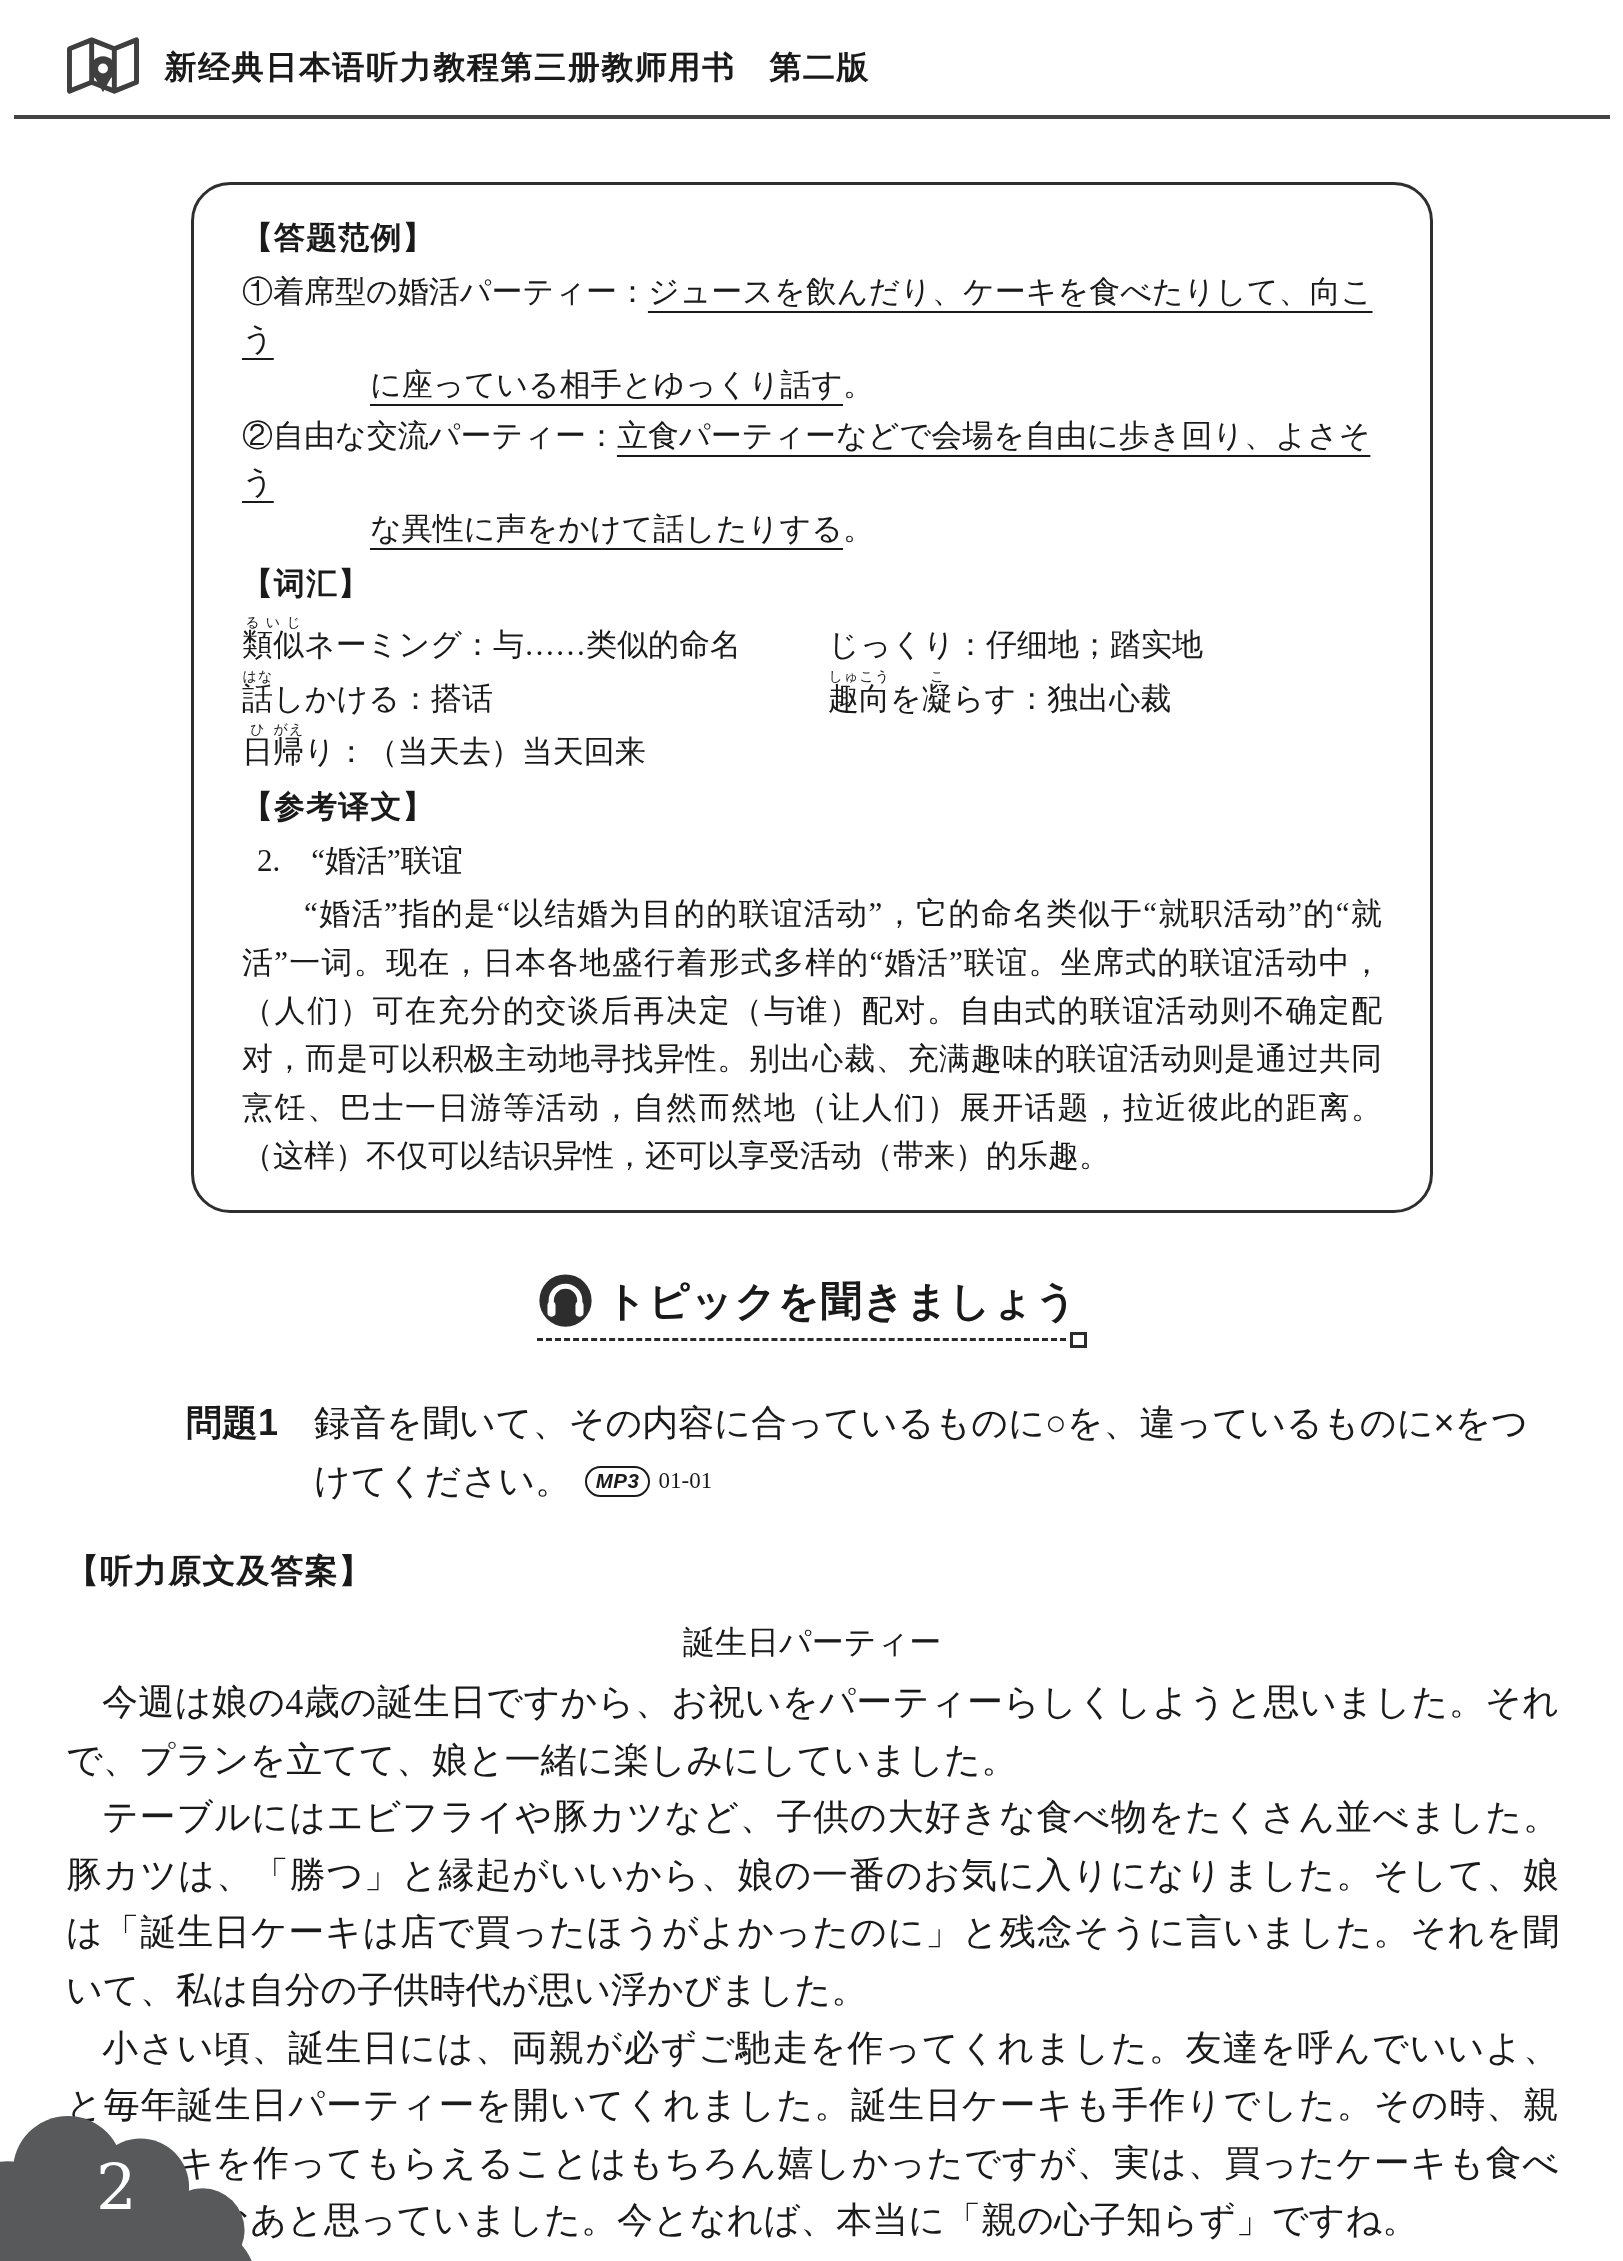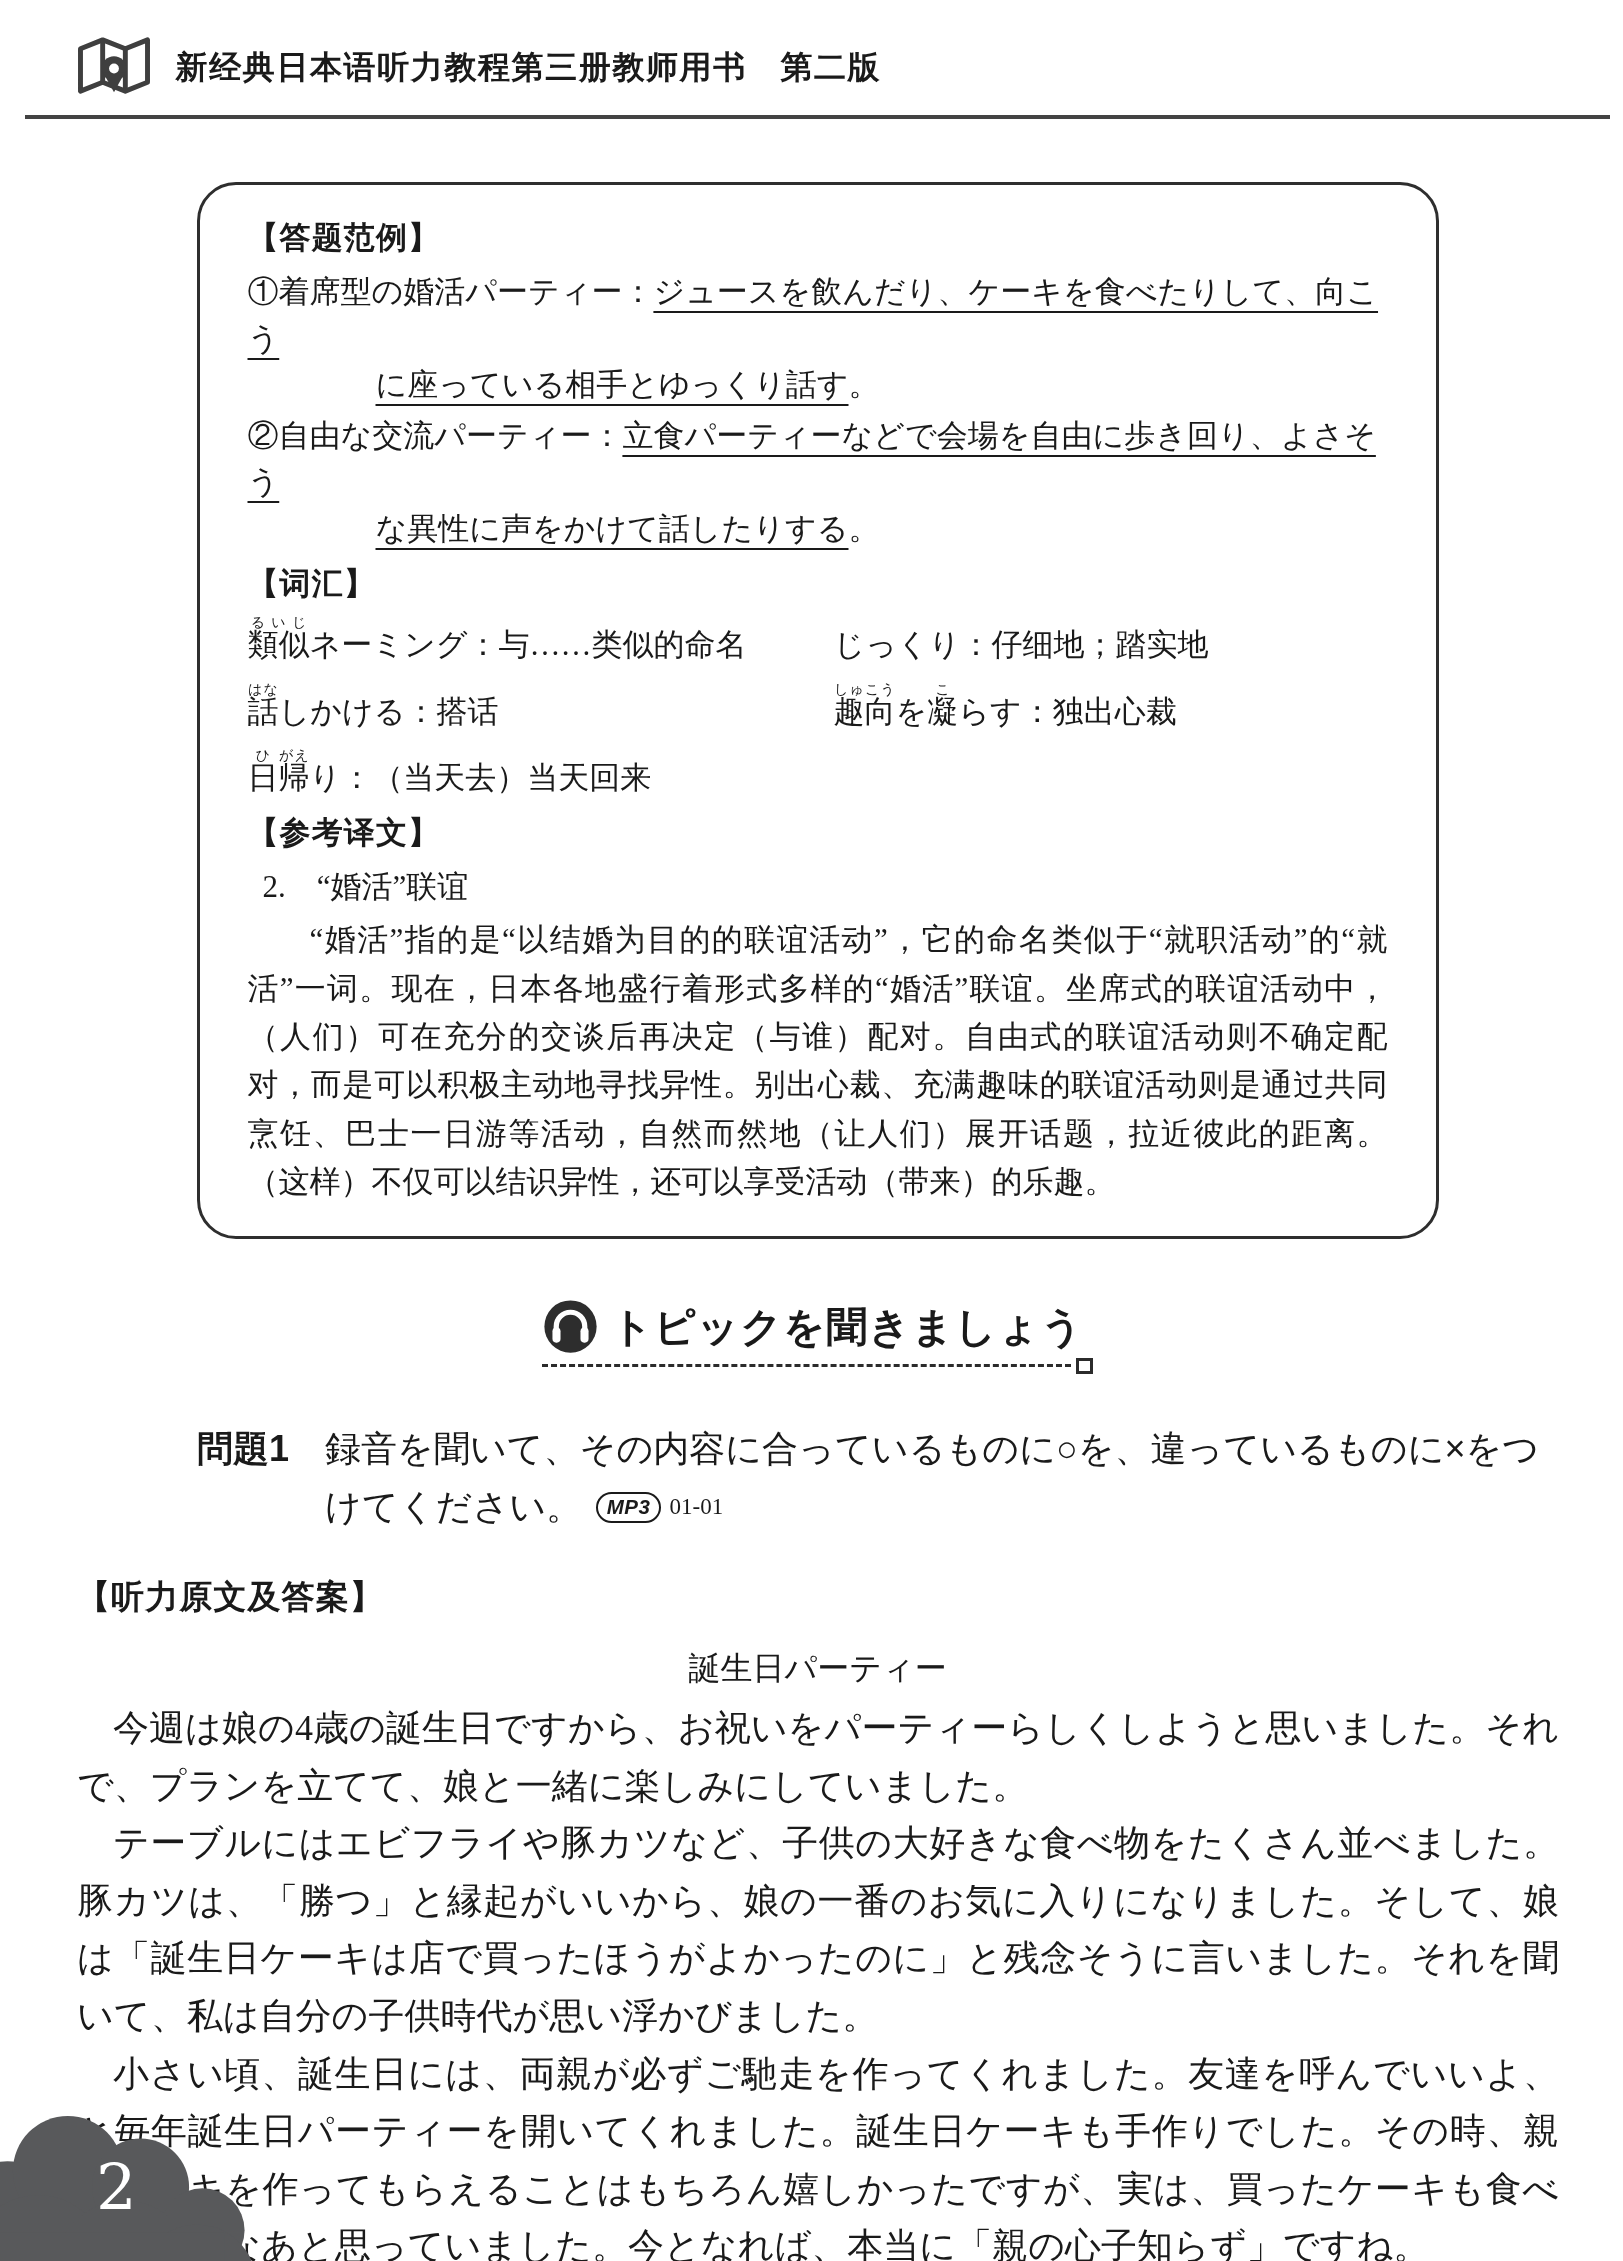--- a/index.html
+++ b/index.html
@@ -1,40 +1,40 @@
 <!DOCTYPE html>
 <html style="font-size:8.6px"><head>
 <meta charset="utf-8">
 <style>
   * { margin:0; padding:0; box-sizing:border-box; }
   html,body { overflow:hidden; }
   body { background:#ffffff; }
   .page {
     position:relative; width:1624px; height:2261px; background:#fff;
-    font-family:"Liberation Serif","DejaVu Serif",serif; color:#1a1a1a; overflow:hidden;padding-left:11px;
+    font-family:"Liberation Serif","DejaVu Serif",serif; color:#1a1a1a; overflow:hidden;
   }
 
   
   .header { display:flex; align-items:center; gap:21.6px; padding:33px 0 0 63px; }
   .header-logo svg { display:block; }
   .header-title { font-family:"Liberation Sans","DejaVu Sans",sans-serif; font-weight:700;
                   font-size:32px; letter-spacing:1.6px; }
   .header-rule { height:3.8px; background:#434343; margin:13px 14px 0 14px; }
 
   
   .content-box {
     width:1242px; margin:63px auto 0; border:3.8px solid #2e2e2e; border-radius:39px;
     padding:21.6px 48px 30px; font-size:31px; line-height:1.5;
   }
   .box-heading { font-family:"Liberation Sans","DejaVu Sans",sans-serif; font-weight:700;
                  font-size:31px; letter-spacing:1.1px; margin:8.6px 0 7.6px; }
   .example { margin:1.1px 0 4.3px; }
   .ex-underline { text-decoration:underline; text-decoration-thickness:2.2px; text-underline-offset:8.6px; }
   .ex-line2 { margin-left:128px; }
-  .vocab-grid { display:grid; grid-template-columns:586px 1fr; row-gap:13px;
+  .vocab-grid { display:grid; grid-template-columns:586px 1fr; row-gap:0;
                 align-items:end; margin:7.6px 0 3.2px; }
   ruby rt { font-size:14px; font-weight:400; }
   .trans-title { margin:2.2px 0 5.4px 15px; }
   .trans-body { text-align:justify; text-indent:2em; line-height:1.56; }
 
   
   .topic { width:551px; margin:59px auto 0; }
   .topic-row { display:flex; align-items:center; gap:12px; }
   .topic-text { font-family:"Liberation Sans","DejaVu Sans",sans-serif; font-weight:900;
                 font-size:41px; letter-spacing:1.1px; white-space:nowrap; }

